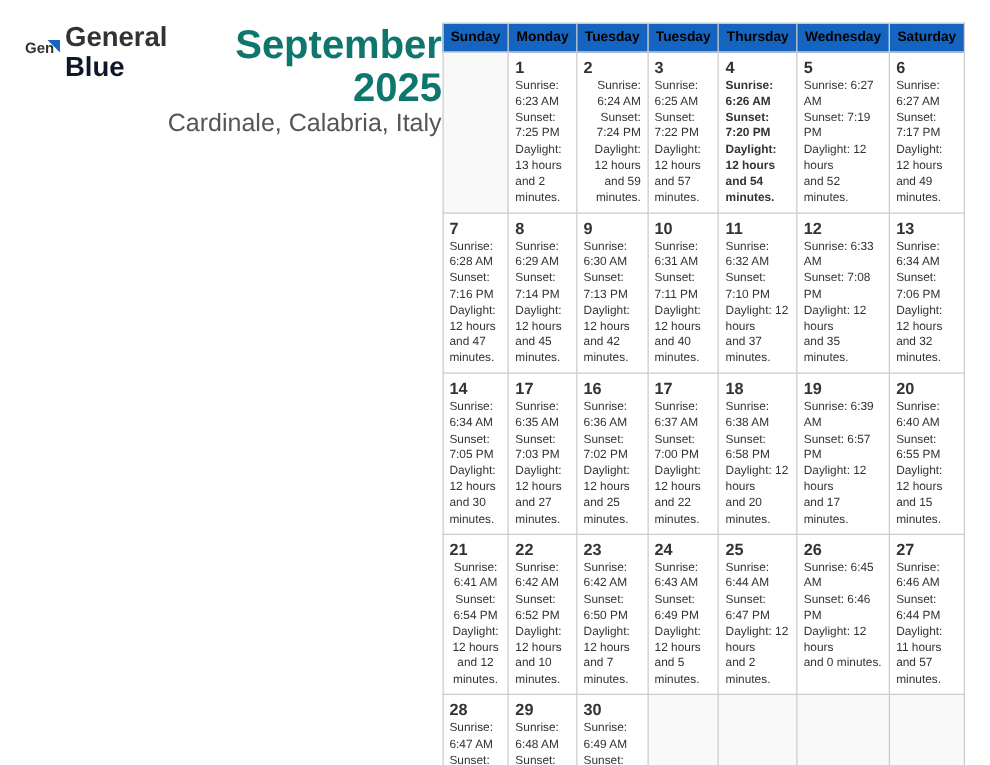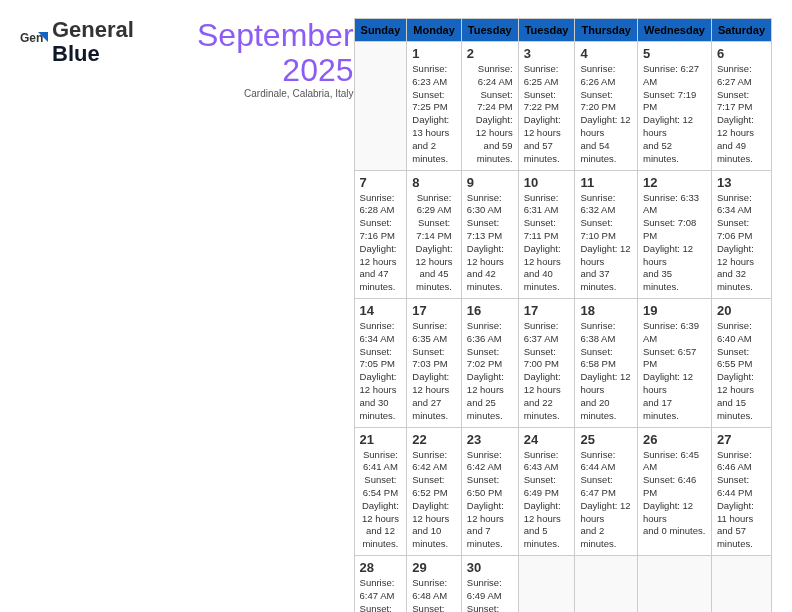--- a/index.html
+++ b/index.html
@@ -37,27 +37,28 @@
     .logo-blue { color: #0f172a; }
     .logo-icon {
       width: 28px;
       height: 28px;
     }
     .title-block {
       text-align: right;
     }
     .month-title {
       font-size: 32px;
-      font-weight: normal;
-      color: #8b5cf6;
+      font-weight: bold;
+      color: #0f766e;
       line-height: 1.1;
     }
     .subtitle {
-      font-size: 10px;
+      font-size: 20px;
       color: #555;
+      text-align: center;
     }
     .calendar {
       width: 100%;
       border-collapse: collapse;
       flex: 1;
     }
     .calendar th {
       background: #1565C0;
       color: #000000;
       font-size: 11px;
@@ -141,21 +142,21 @@
           </td>
           <td>
             <span class="day-number">3</span>
             <div class="day-info" style="white-space: pre-line;">Sunrise: 6:25 AM
 Sunset: 7:22 PM
 Daylight: 12 hours
 and 57 minutes.</div>
           </td>
           <td>
             <span class="day-number">4</span>
-            <div class="day-info" style="white-space: pre-line;">Sunrise: 6:26 AM
+            <div class="day-info" style="white-space: pre-line; font-weight: bold;">Sunrise: 6:26 AM
 Sunset: 7:20 PM
 Daylight: 12 hours
 and 54 minutes.</div>
           </td>
           <td>
             <span class="day-number">5</span>
             <div class="day-info" style="white-space: pre-line;">Sunrise: 6:27 AM
 Sunset: 7:19 PM
 Daylight: 12 hours
 and 52 minutes.</div>
@@ -171,21 +172,21 @@
         <tr>
           <td>
             <span class="day-number">7</span>
             <div class="day-info" style="white-space: pre-line;">Sunrise: 6:28 AM
 Sunset: 7:16 PM
 Daylight: 12 hours
 and 47 minutes.</div>
           </td>
           <td>
             <span class="day-number">8</span>
-            <div class="day-info" style="white-space: pre-line; text-align: center;">Sunrise: 6:29 AM
+            <div class="day-info" style="white-space: pre-line;">Sunrise: 6:29 AM
 Sunset: 7:14 PM
 Daylight: 12 hours
 and 45 minutes.</div>
           </td>
           <td>
             <span class="day-number">9</span>
             <div class="day-info" style="white-space: pre-line;">Sunrise: 6:30 AM
 Sunset: 7:13 PM
 Daylight: 12 hours
 and 42 minutes.</div>

